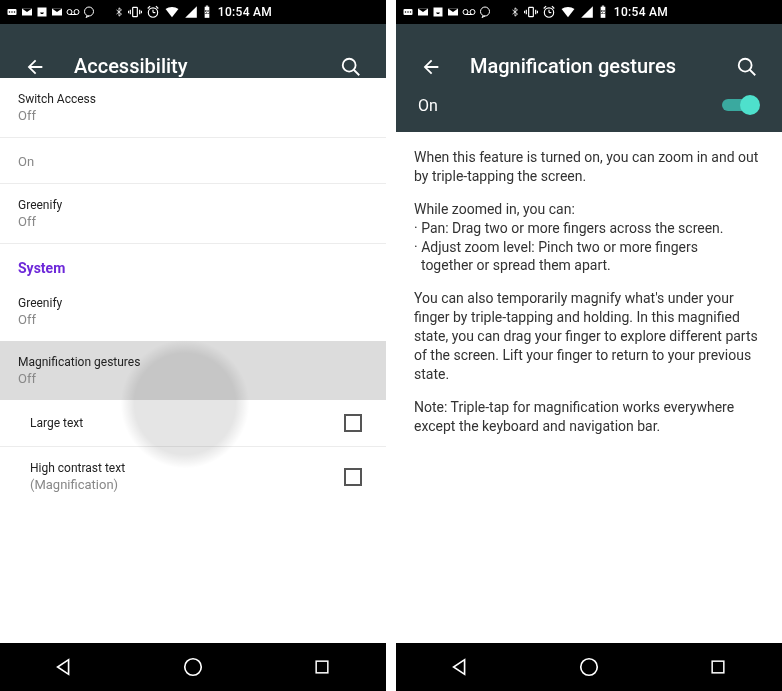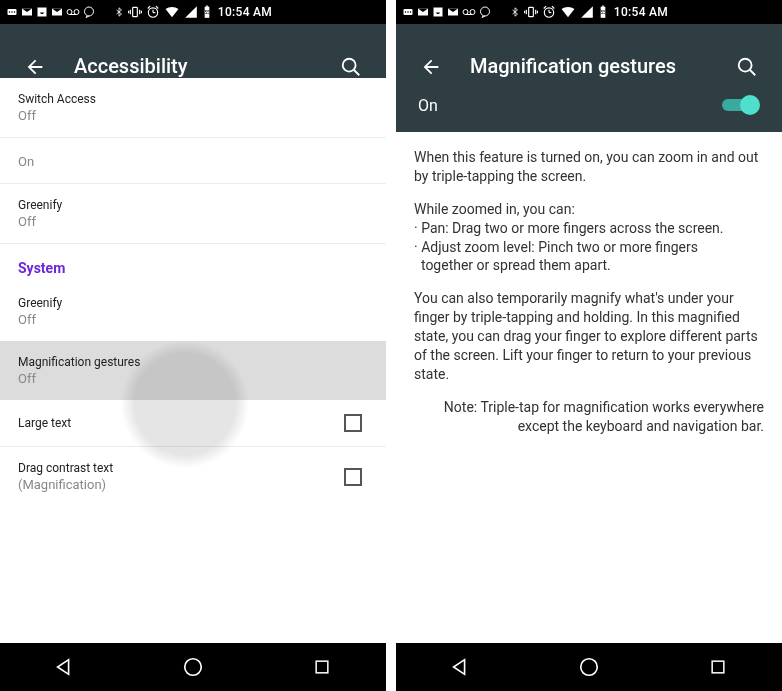--- a/index.html
+++ b/index.html
@@ -90,20 +90,21 @@
     top: -2px;
     width: 130px;
     height: 130px;
     background: radial-gradient(circle, rgba(0,0,0,0.10) 0%, rgba(0,0,0,0.10) 55%, rgba(0,0,0,0) 70%);
     border-radius: 50%;
     pointer-events: none;
   }
   .list-item .row {
     display: flex;
     align-items: center;
+    margin-left: 12px;
   }
   .list-item .row .textcol { flex: 1; }
   .checkbox {
     width: 18px;
     height: 18px;
     border: 2px solid #555;
     margin-right: 6px;
   }
   .nav-bar {
     height: 48px;
@@ -141,21 +142,21 @@
     background:#4ee0cc;
     border-radius:50%;
   }
   .desc {
     padding: 16px 18px;
     font-size: 14px;
     color: #333;
     line-height: 1.35;
   }
   .desc p { margin-bottom: 14px; }
-  .desc p:last-child { margin-bottom: 0; text-align: right; }
+  .desc p:last-child { margin-bottom: 0; }
   svg { display:block; }
 </style>
 </head>
 <body>
 
 <div class="phone">
   <div class="status-bar">
     <div class="left-icons">
       <span class="status-icon">
         <svg width="12" height="12" viewBox="0 0 24 24">
@@ -281,21 +282,21 @@
       <div class="row">
         <div class="textcol">
           <div class="primary">Large text</div>
         </div>
         <div class="checkbox"></div>
       </div>
     </div>
     <div class="list-item" style="border-bottom:none">
       <div class="row">
         <div class="textcol">
-          <div class="primary">Drag contrast text</div>
+          <div class="primary">High contrast text</div>
           <div class="secondary">(Magnification)</div>
         </div>
         <div class="checkbox"></div>
       </div>
     </div>
   </div>
 
   <div class="nav-bar">
     <div class="nav-btn">
       <svg width="22" height="22" viewBox="0 0 24 24">

